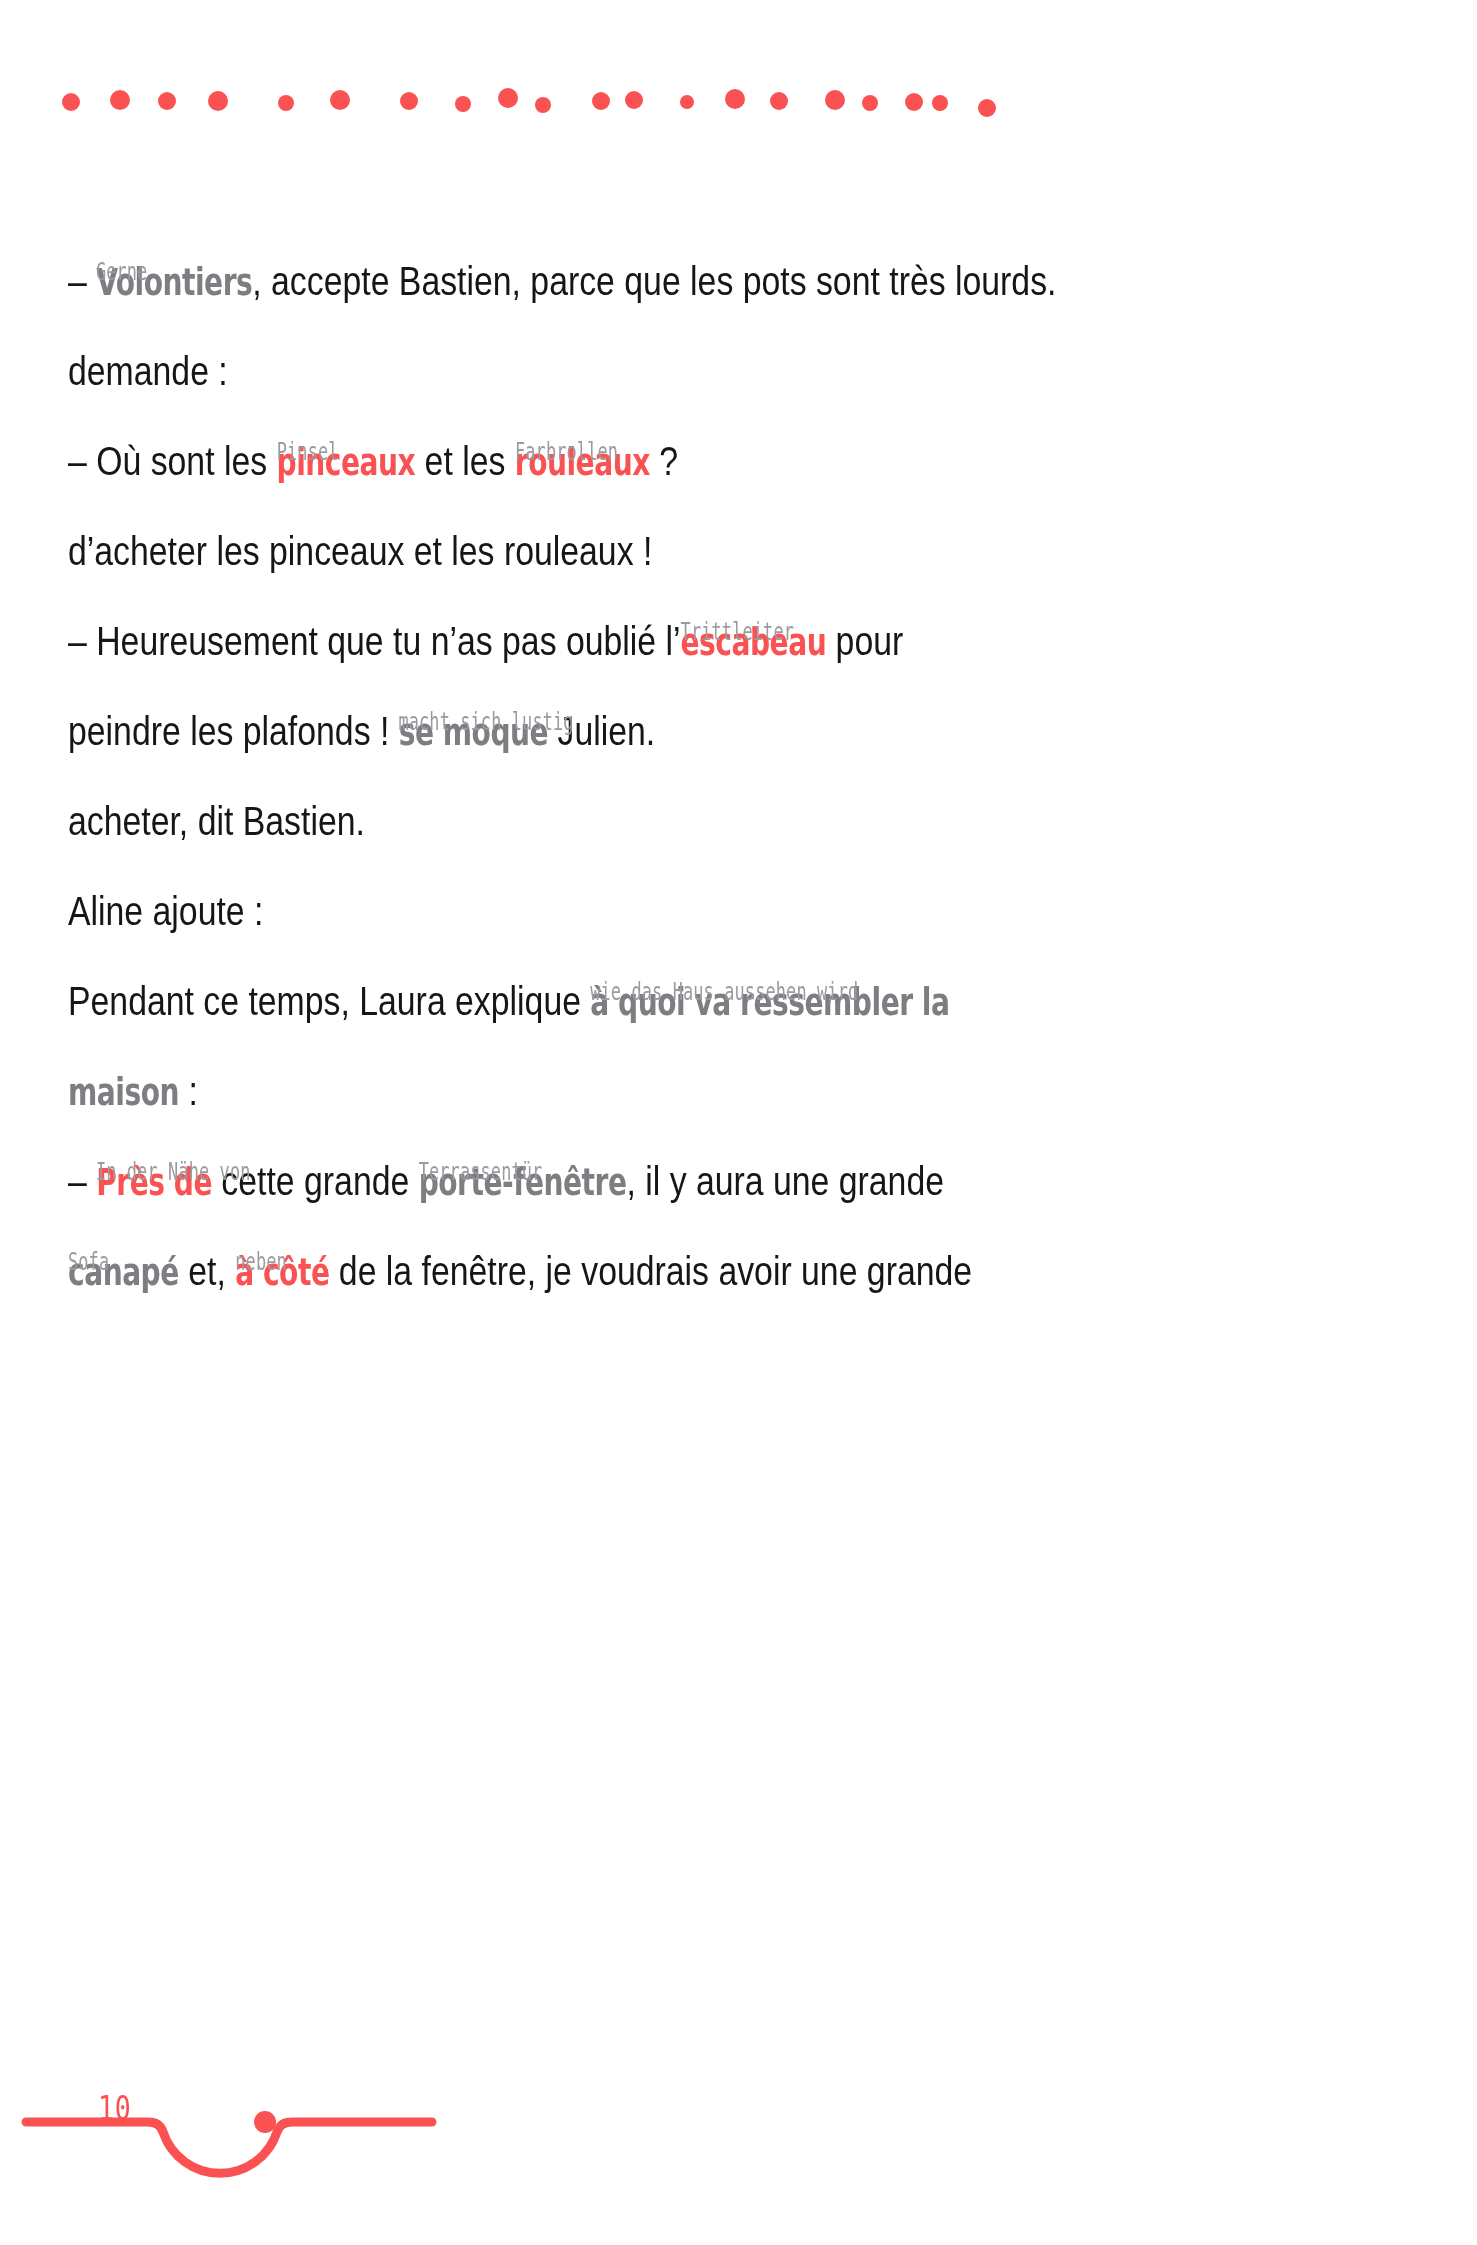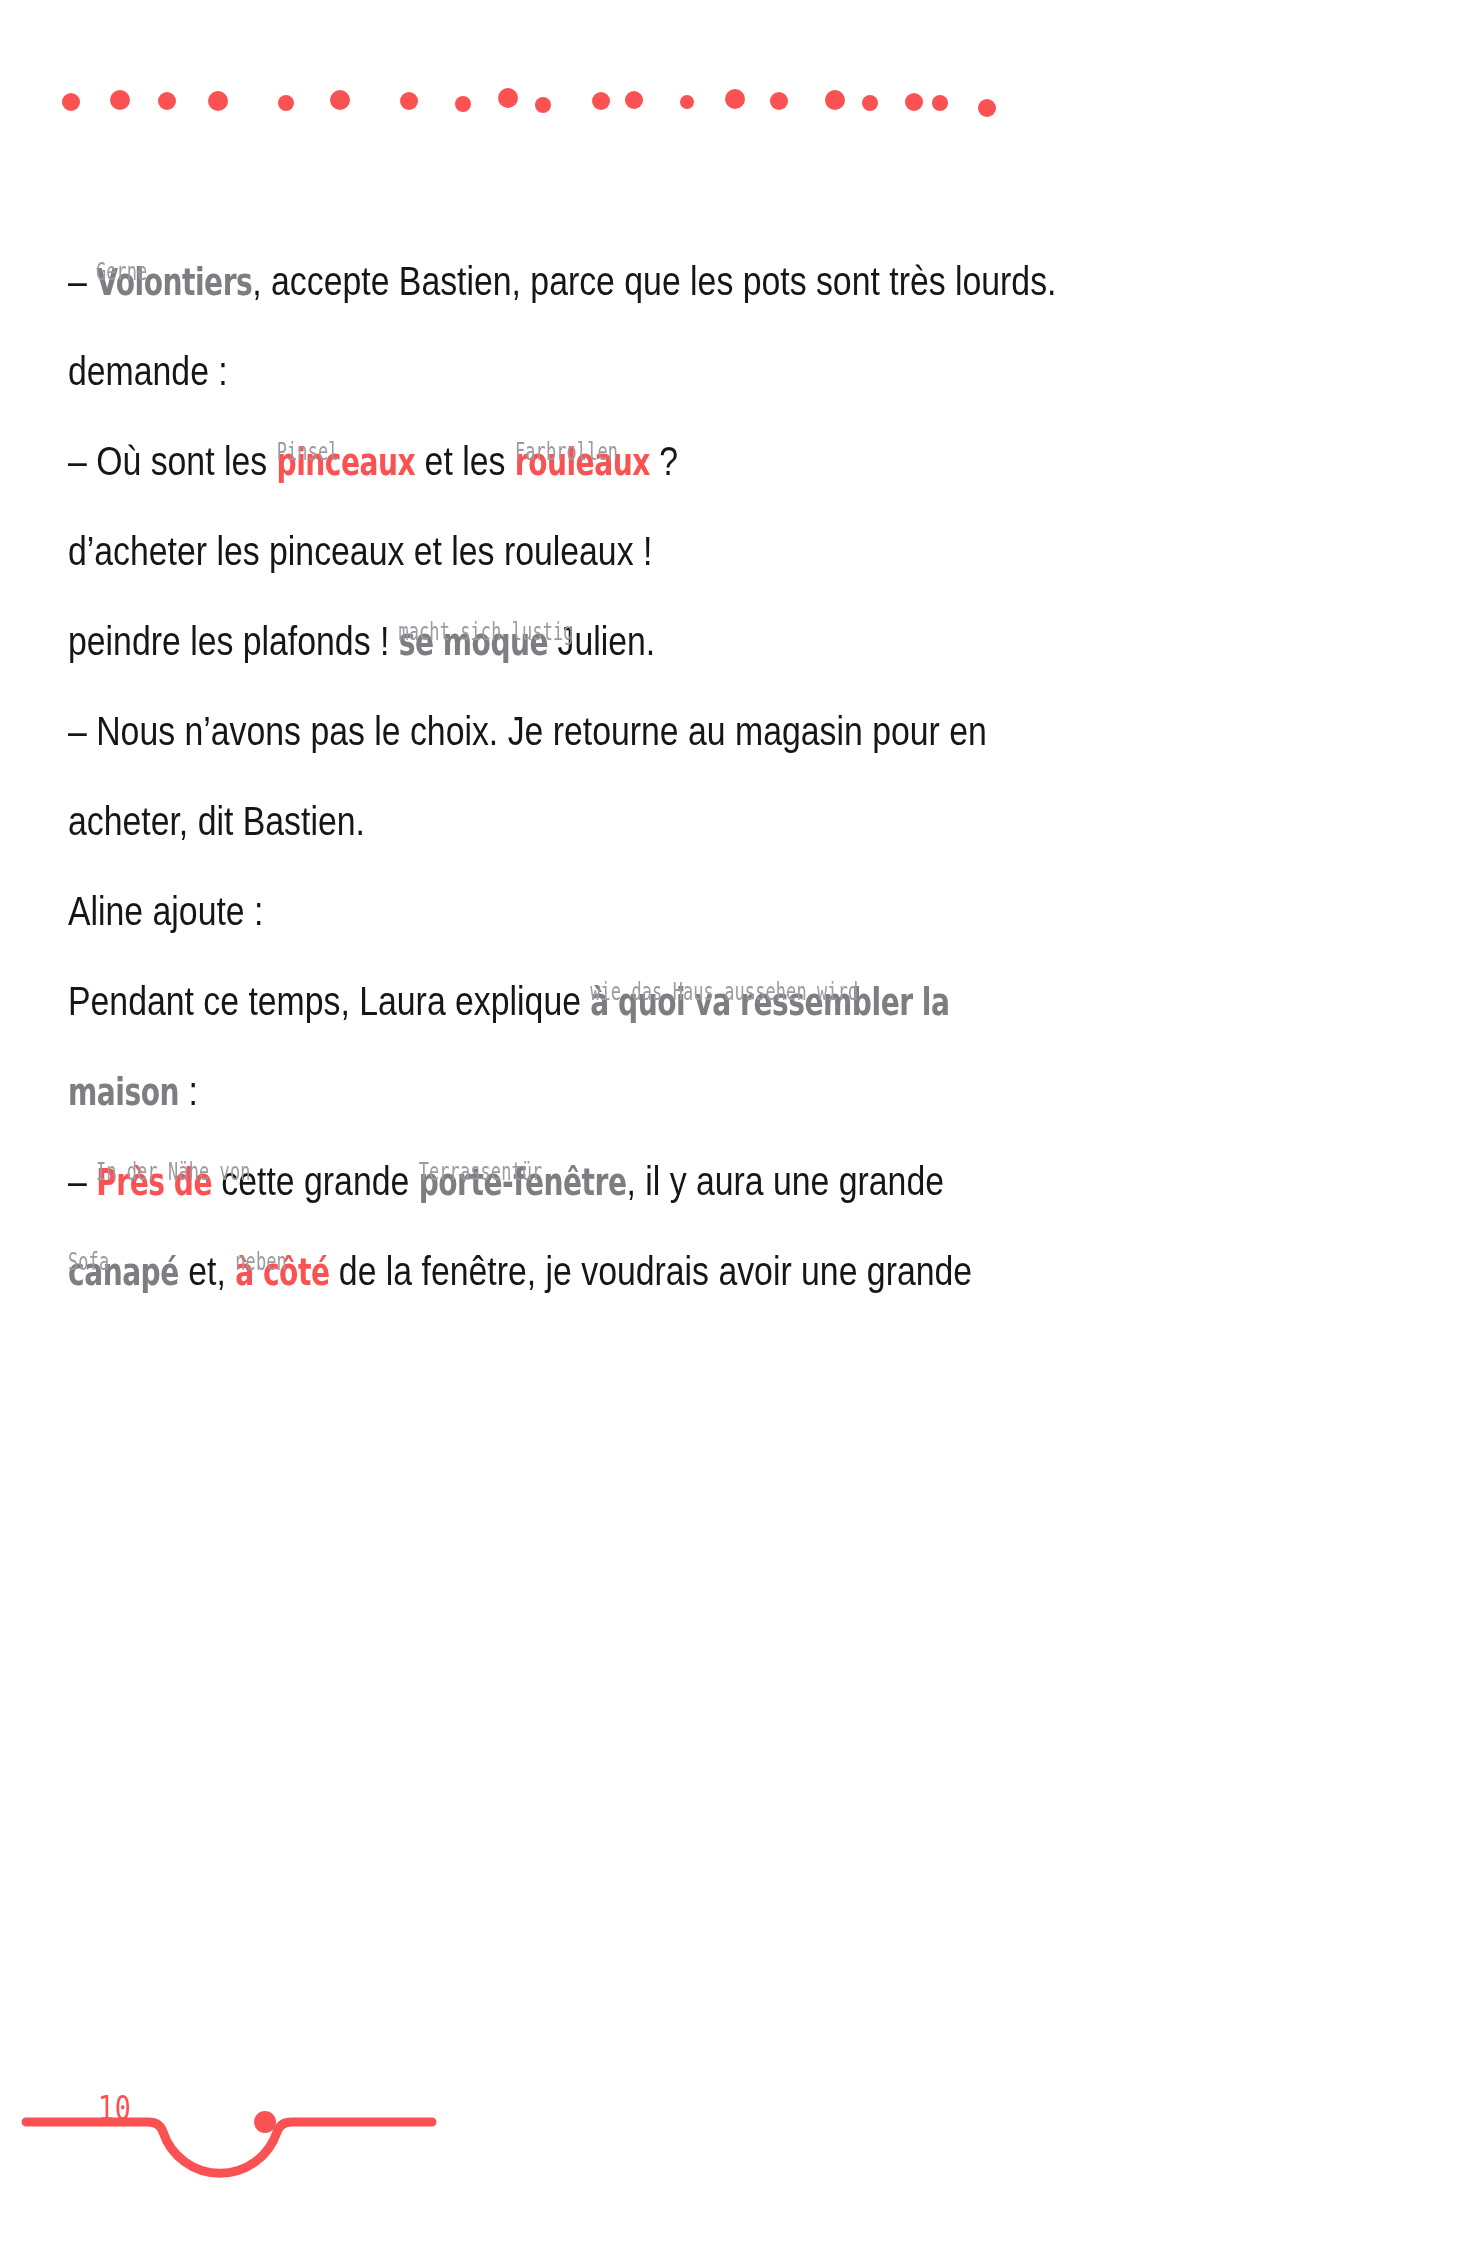--- a/index.html
+++ b/index.html
@@ -143,22 +143,22 @@
       <span class="dot" style="left: 905px; top: 93px; width: 18px; height: 18px; background: rgb(250, 82, 82);"></span>
       <span class="dot" style="left: 932px; top: 95px; width: 16px; height: 16px; background: rgb(250, 82, 82);"></span>
       <span class="dot" style="left: 978px; top: 99px; width: 18px; height: 18px; background: rgb(250, 82, 82);"></span>
     </div>
 
   <div id="body-text">
       <div class="line"><span class="line-inner"><span style="color: rgb(22, 22, 26);">– </span><span class="gloss-wrap"><span class="gloss" style="color: rgb(154, 154, 159);">Gerne</span><span class="hl gray" style="color: rgb(125, 125, 130);">Volontiers</span></span><span style="color: rgb(22, 22, 26);">, accepte Bastien, parce que les pots sont très lourds.</span></span></div>
       <div class="line"><span class="line-inner"><span style="color: rgb(22, 22, 26);">demande :</span></span></div>
       <div class="line"><span class="line-inner"><span style="color: rgb(22, 22, 26);">– Où sont les </span><span class="gloss-wrap"><span class="gloss" style="color: rgb(154, 154, 159);">Pinsel</span><span class="hl red" style="color: rgb(250, 82, 82);">pinceaux</span></span><span style="color: rgb(22, 22, 26);"> et les </span><span class="gloss-wrap"><span class="gloss" style="color: rgb(154, 154, 159);">Farbrollen</span><span class="hl red" style="color: rgb(250, 82, 82);">rouleaux</span></span><span style="color: rgb(22, 22, 26);"> ?</span></span></div>
       <div class="line"><span class="line-inner"><span style="color: rgb(22, 22, 26);">d’acheter les pinceaux et les rouleaux !</span></span></div>
+      <div class="line"><span class="line-inner"><span style="color: rgb(22, 22, 26);">– Heureusement que tu n’as pas oublié l’</span><span class="gloss-wrap"><span class="gloss" style="color: rgb(154, 154, 159);">Trittleiter</span><span class="hl red" style="color: rgb(250, 82, 82);">escabeau</span></span><span style="color: rgb(22, 22, 26);"> pour</span></span></div>
       <div class="line"><span class="line-inner"><span style="color: rgb(22, 22, 26);">peindre les plafonds ! </span><span class="gloss-wrap"><span class="gloss" style="color: rgb(154, 154, 159);">macht sich lustig</span><span class="hl gray" style="color: rgb(125, 125, 130);">se moque</span></span><span style="color: rgb(22, 22, 26);"> Julien.</span></span></div>
-      <div class="line"><span class="line-inner"><span style="color: rgb(22, 22, 26);">– Nous n’avons pas le choix. Je retourne au magasin pour en</span></span></div>
       <div class="line"><span class="line-inner"><span style="color: rgb(22, 22, 26);">acheter, dit Bastien.</span></span></div>
       <div class="line"><span class="line-inner"><span style="color: rgb(22, 22, 26);">Aline ajoute :</span></span></div>
       <div class="line"><span class="line-inner"><span style="color: rgb(22, 22, 26);">Pendant ce temps, Laura explique </span><span class="gloss-wrap"><span class="gloss" style="color: rgb(154, 154, 159);">wie das Haus aussehen wird</span><span class="hl gray" style="color: rgb(125, 125, 130);">à quoi va ressembler la</span></span></span></div>
       <div class="line"><span class="line-inner"><span class="hl gray" style="color: rgb(125, 125, 130);">maison</span><span style="color: rgb(22, 22, 26);"> :</span></span></div>
       <div class="line"><span class="line-inner"><span style="color: rgb(22, 22, 26);">– </span><span class="gloss-wrap"><span class="gloss" style="color: rgb(154, 154, 159);">In der Nähe von</span><span class="hl red" style="color: rgb(250, 82, 82);">Près de</span></span><span style="color: rgb(22, 22, 26);"> cette grande </span><span class="gloss-wrap"><span class="gloss" style="color: rgb(154, 154, 159);">Terrassentür</span><span class="hl gray" style="color: rgb(125, 125, 130);">porte-fenêtre</span></span><span style="color: rgb(22, 22, 26);">, il y aura une grande</span></span></div>
       <div class="line"><span class="line-inner"><span class="gloss-wrap"><span class="gloss" style="color: rgb(154, 154, 159);">Sofa</span><span class="hl gray" style="color: rgb(125, 125, 130);">canapé</span></span><span style="color: rgb(22, 22, 26);"> et, </span><span class="gloss-wrap"><span class="gloss" style="color: rgb(154, 154, 159);">neben</span><span class="hl red" style="color: rgb(250, 82, 82);">à côté</span></span><span style="color: rgb(22, 22, 26);"> de la fenêtre, je voudrais avoir une grande</span></span></div>
     </div>
 
   <div id="bottom-deco">
     <svg width="1477" height="140" viewBox="0 0 1477 140">

